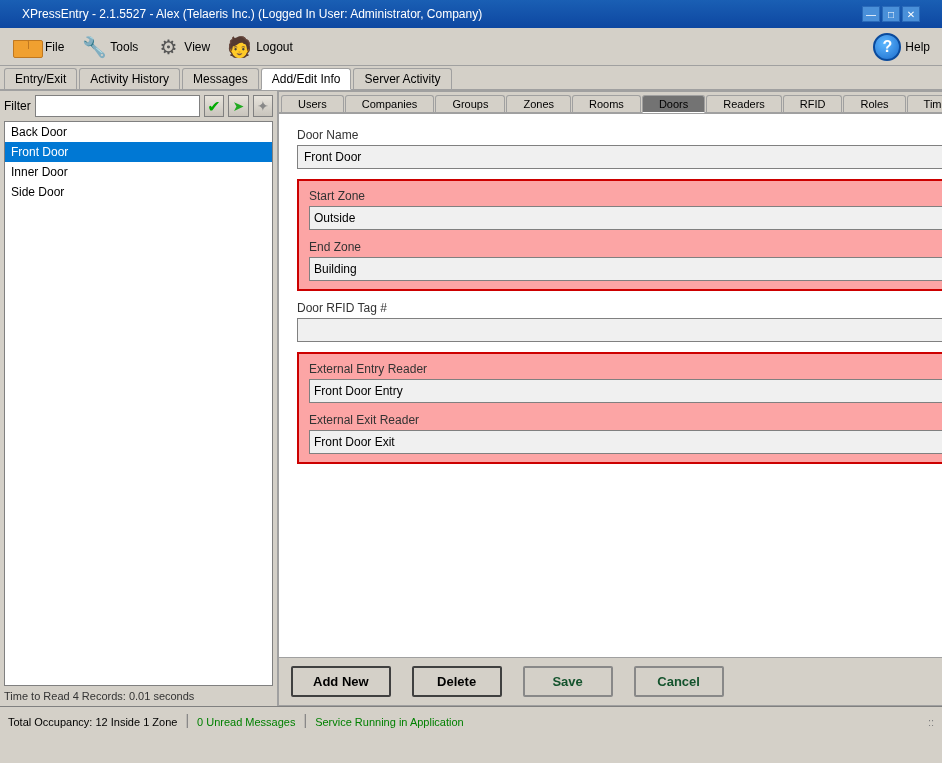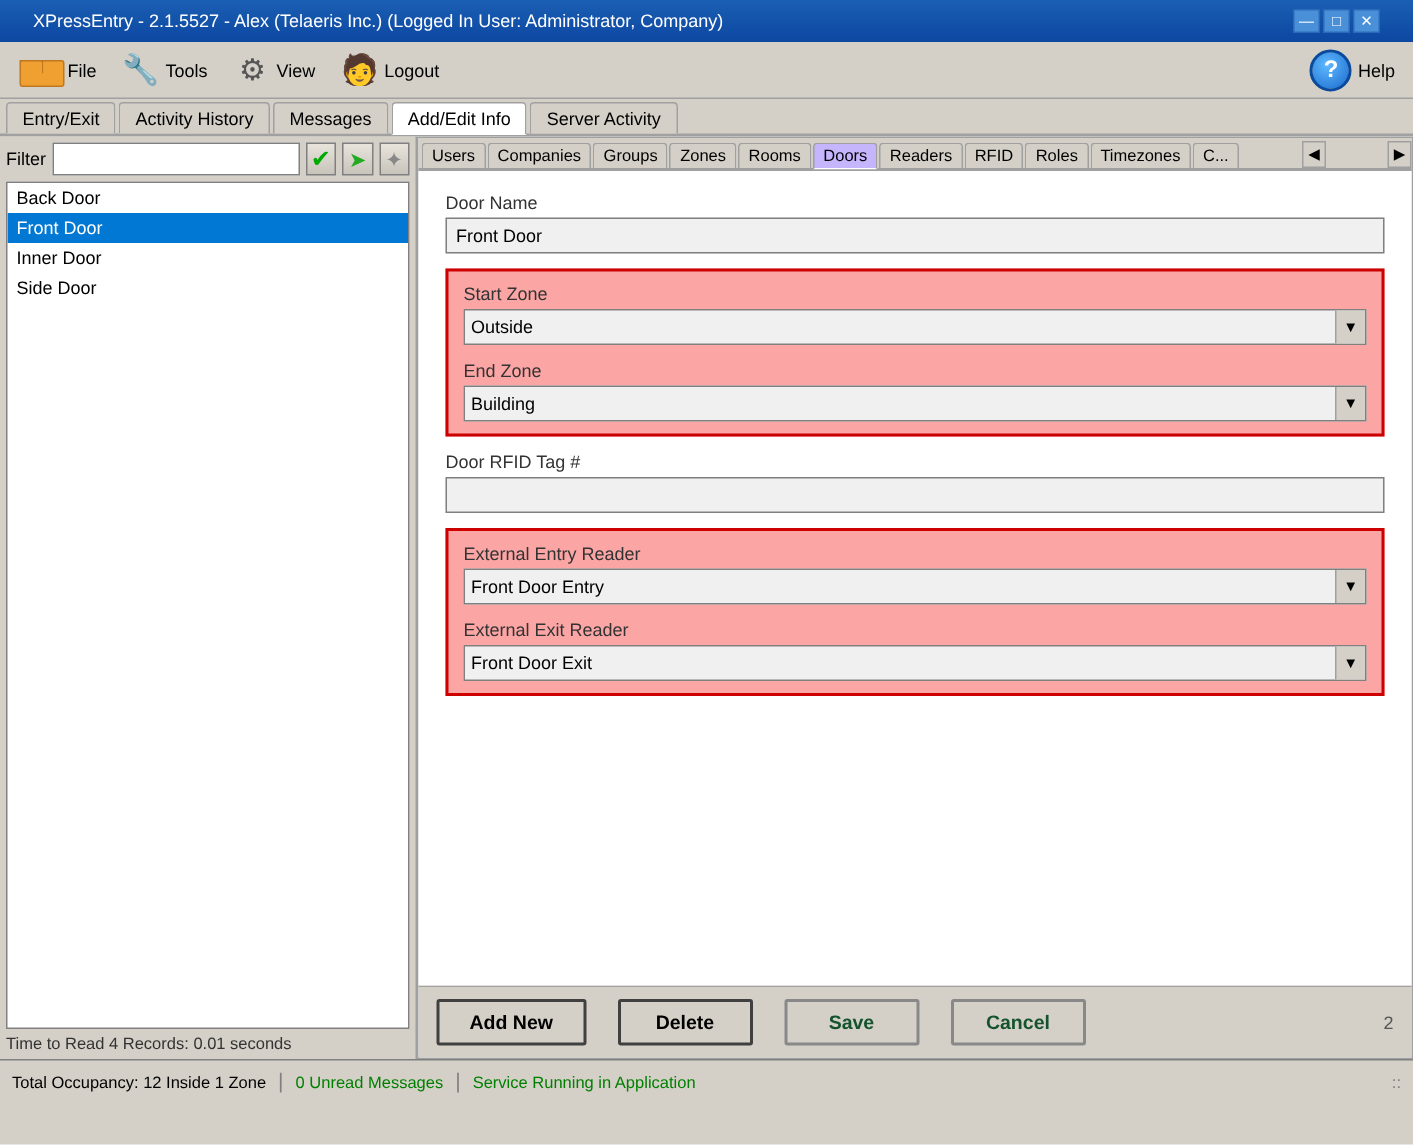--- a/index.html
+++ b/index.html
@@ -159,32 +159,32 @@
 
     
     .tabs-row2 {
       background: #d4d0c8;
       display: flex;
       align-items: flex-end;
       padding: 2px 0 0 2px;
       border-bottom: 2px solid #a0a0a0;
     }
     .sub-tab {
-      padding: 2px 6px;
+      padding: 2px 16px;
       border: 1px solid #a0a0a0;
       border-bottom: none;
       background: #d4d0c8;
       cursor: pointer;
       border-radius: 3px 3px 0 0;
       margin-right: 1px;
       font-size: 11px;
       text-align: center;
     }
     .sub-tab.active {
-      background: #c4b5fd;
+      background: #737373;
       border-bottom: 1px solid white;
       margin-bottom: -1px;
     }
     .tab-nav-btn {
       width: 16px; height: 18px;
       border: 1px solid #a0a0a0;
       background: #d4d0c8;
       cursor: pointer;
       display: flex; align-items: center; justify-content: center;
       font-size: 10px;

